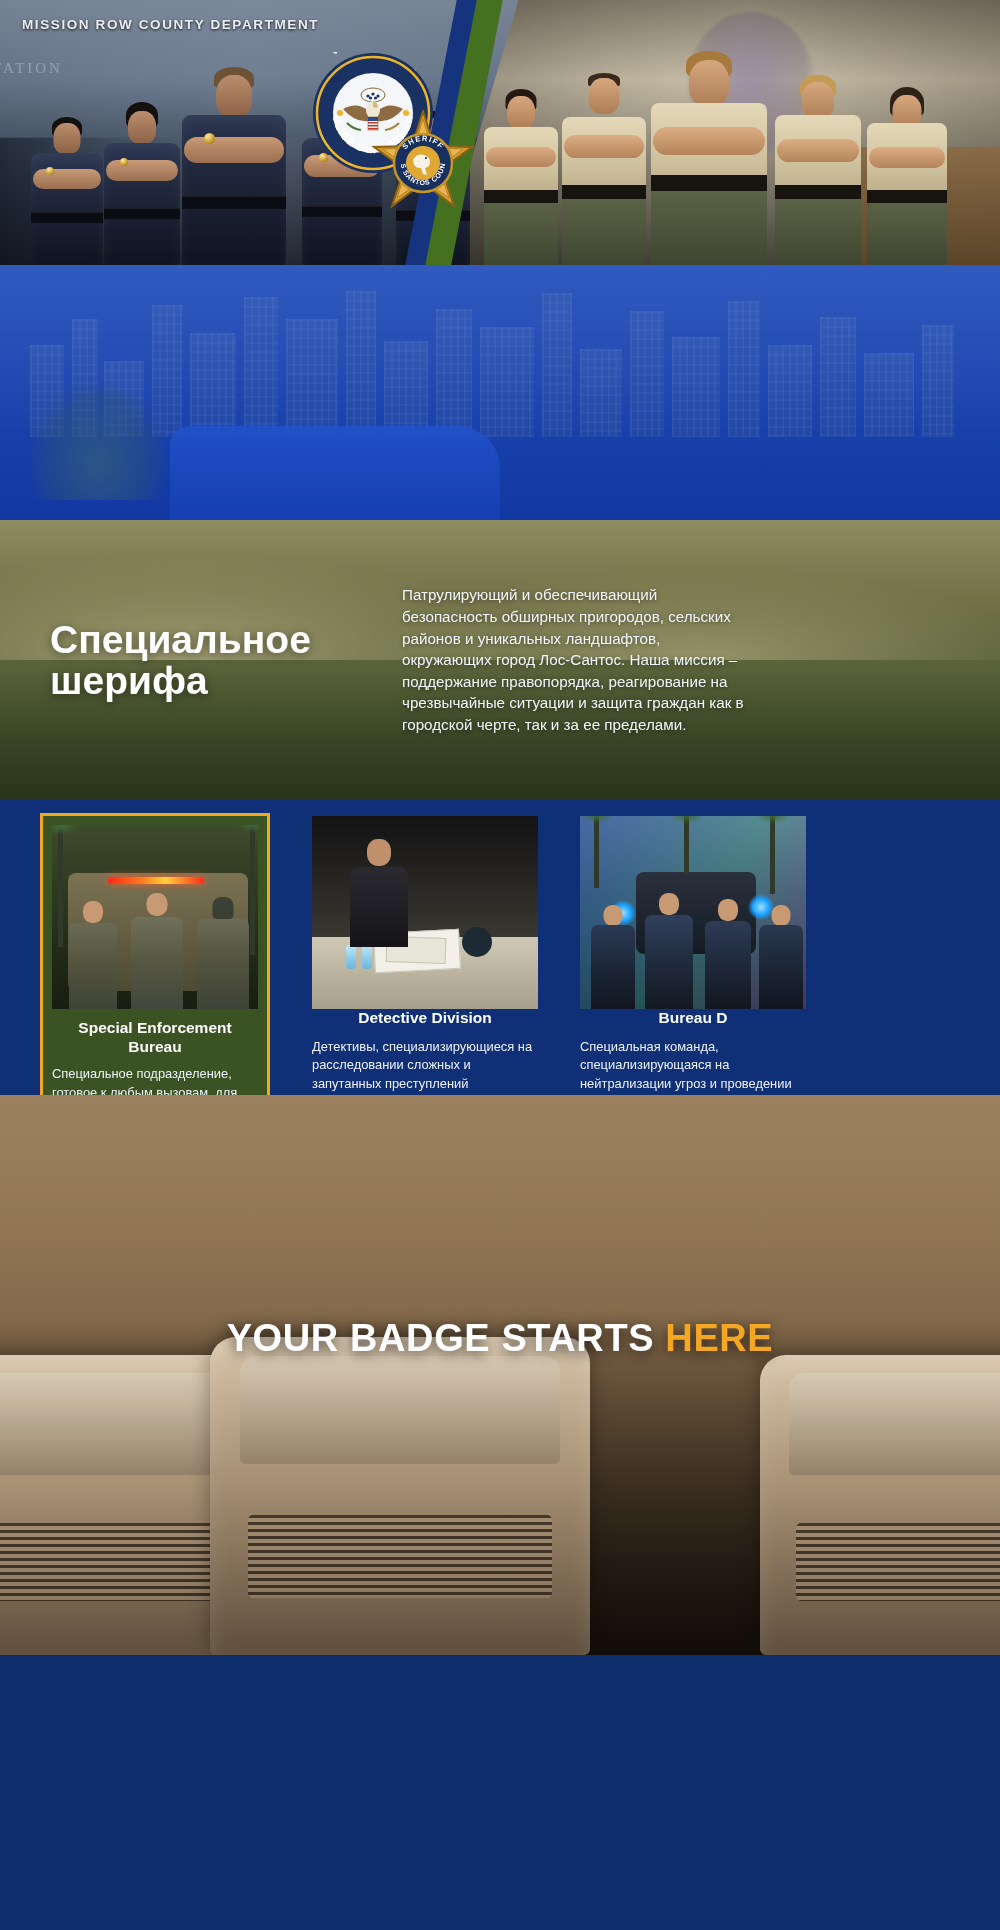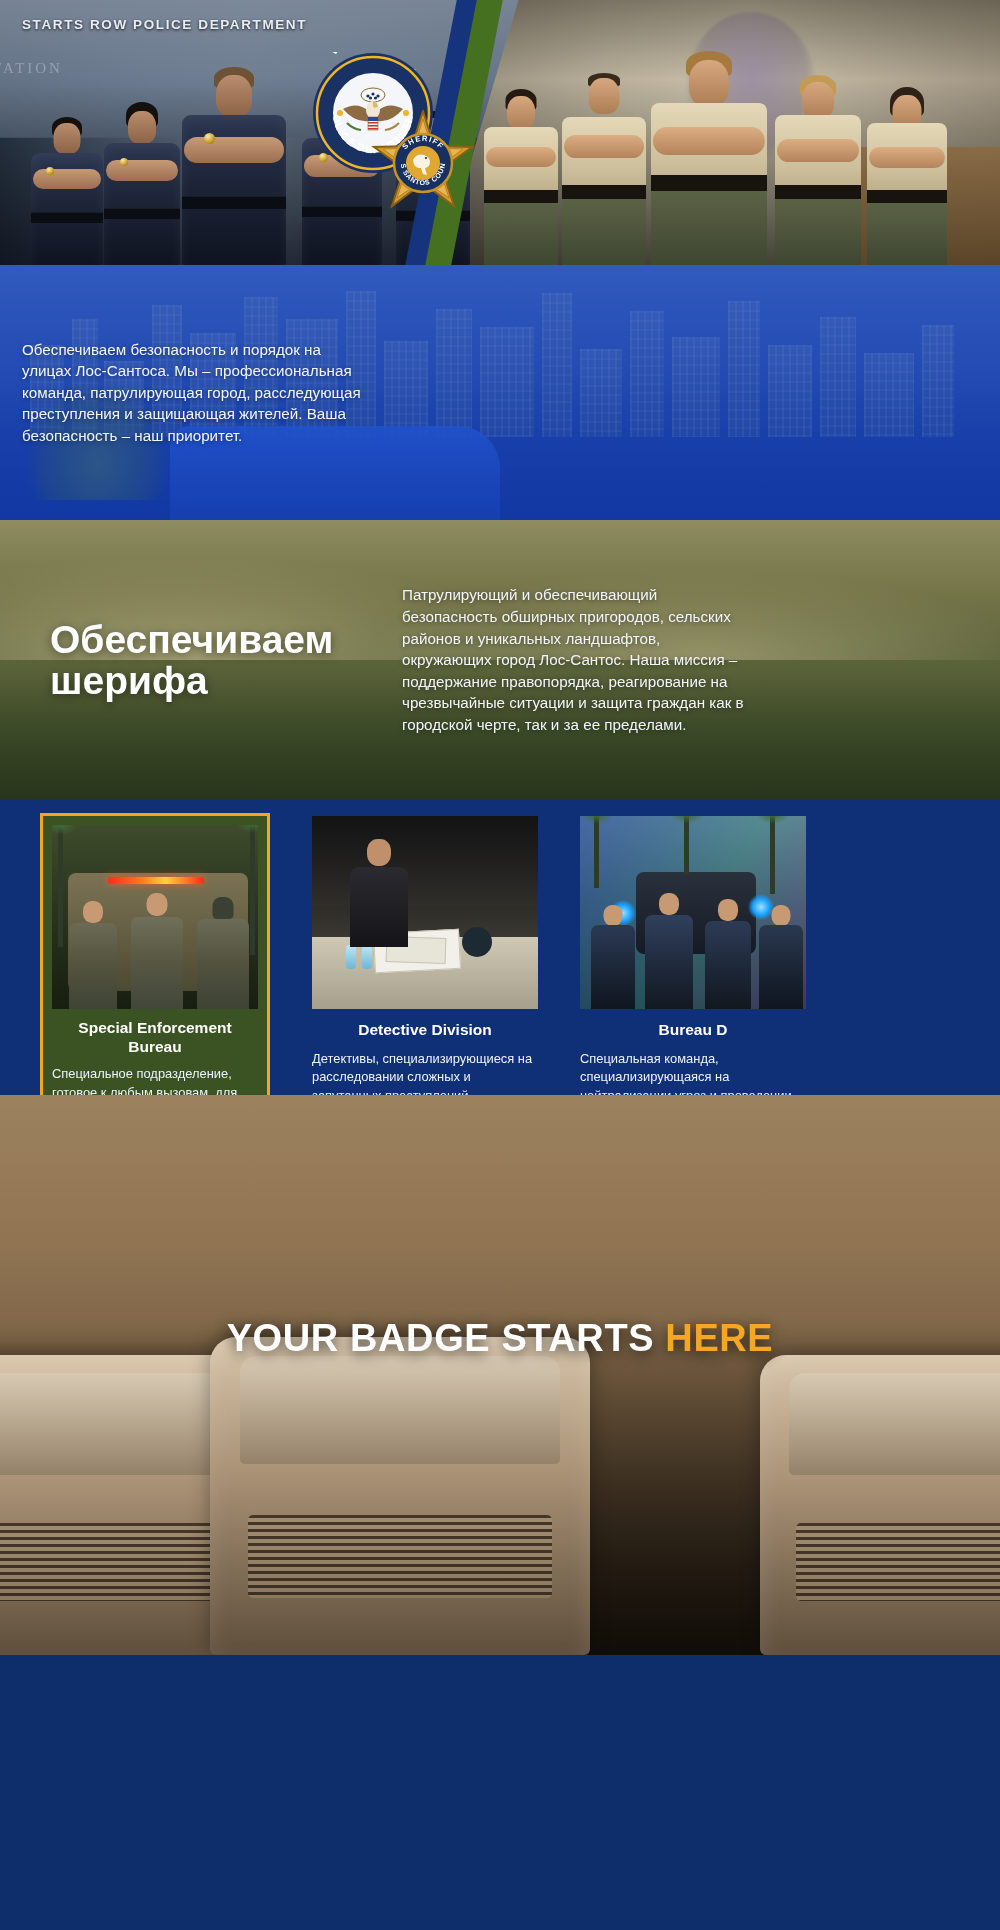--- a/index.html
+++ b/index.html
@@ -207,21 +207,21 @@
     width:230px; background:#3b5323; border:3px solid #f2a81d;
     padding:9px 9px 16px 9px; margin-top:-3px;
   }
   .card-photo {
     position:relative; width:100%; height:193px; overflow:hidden;
     background:#2b2f26;
   }
   .card.featured .card-photo { height:184px; }
   .card-title {
     color:#ffffff; font-weight:700; font-size:15.5px;
-    text-align:center; line-height:1.2; margin-top:12px;
+    text-align:center; line-height:1.2; 
   }
   .card.featured .card-title { margin-top:10px; }
   .card-desc {
     color:#eef3fa; font-size:12.9px; line-height:1.45; margin-top:10px;
   }
   .card.featured .card-desc { margin-top:9px; }
 
   
   .ph-seb {
     position:absolute; inset:0;
@@ -306,21 +306,21 @@
 <body>
 
 <div class="section" id="hero">
   <div class="hero">
 
     <div class="hero-left">
       <div class="lspd-bg"></div>
       <div class="lspd-wall"></div>
       <div class="lspd-station">TATION</div>
       <div class="lspd-records">RECORDS</div>
-      <div class="lspd-caption">STARTS ROW POLICE DEPARTMENT</div>
+      <div class="lspd-caption">MISSION ROW COUNTY DEPARTMENT</div>
 
       <div class="cops">
 
         <div class="cop" style="left:18px; width:78px; height:150px;">
           <div class="hair" style="top:2px;  width:30px; height:20px;"></div>
           <div class="head" style="top:8px;  width:27px; height:31px;"></div>
           <div class="body" style="width:72px; height:112px;"></div>
           <div class="arms" style="top:54px; width:68px; height:20px;"></div>
           <div class="belt" style="bottom:42px; width:72px; height:11px;"></div>
           <div class="badge" style="left:18px; top:52px; width:8px; height:8px;"></div>
@@ -501,31 +501,30 @@
       <div class="tower" style="left:768px; width:44px; height:92px;"></div>
       <div class="tower" style="left:820px; width:36px; height:120px;"></div>
       <div class="tower" style="left:864px; width:50px; height:84px;"></div>
       <div class="tower" style="left:922px; width:32px; height:112px;"></div>
     </div>
     <div class="police-car"></div>
     <div class="bush"></div>
     <div class="police-tint"></div>
   </div>
   <div class="sec-inner">
-    <p class="sec-body" style="width:350px; margin-left:22px;">Обеспечиваем безопасность и порядок на улицах Лос-Сантоса. Мы – профессиональная команда, патрулирующая город, расследующая преступления и защищающая жителей. Ваша безопасность – наш приоритет.</p>
   </div>
 </div>
 
 <div class="section" id="sheriff">
   <div class="sheriff-photo">
     <div class="ridge"></div>
     <div class="sheriff-tint"></div>
   </div>
   <div class="sec-inner">
-    <h2 class="sec-title" style="width:330px; margin-left:50px;">Обеспечиваем шерифа</h2>
+    <h2 class="sec-title" style="width:330px; margin-left:50px;">Специальное шерифа</h2>
     <p class="sec-body" style="width:350px; margin-left:22px;">Патрулирующий и обеспечивающий безопасность обширных пригородов, сельских районов и уникальных ландшафтов, окружающих город Лос-Сантос. Наша миссия – поддержание правопорядка, реагирование на чрезвычайные ситуации и защита граждан как в городской черте, так и за ее пределами.</p>
   </div>
 </div>
 
 <div class="section" id="divisions">
   <div class="cards" style="padding-top:16px;">
 
     <div class="card featured">
       <div class="card-photo">
         <div class="ph-seb"></div>

